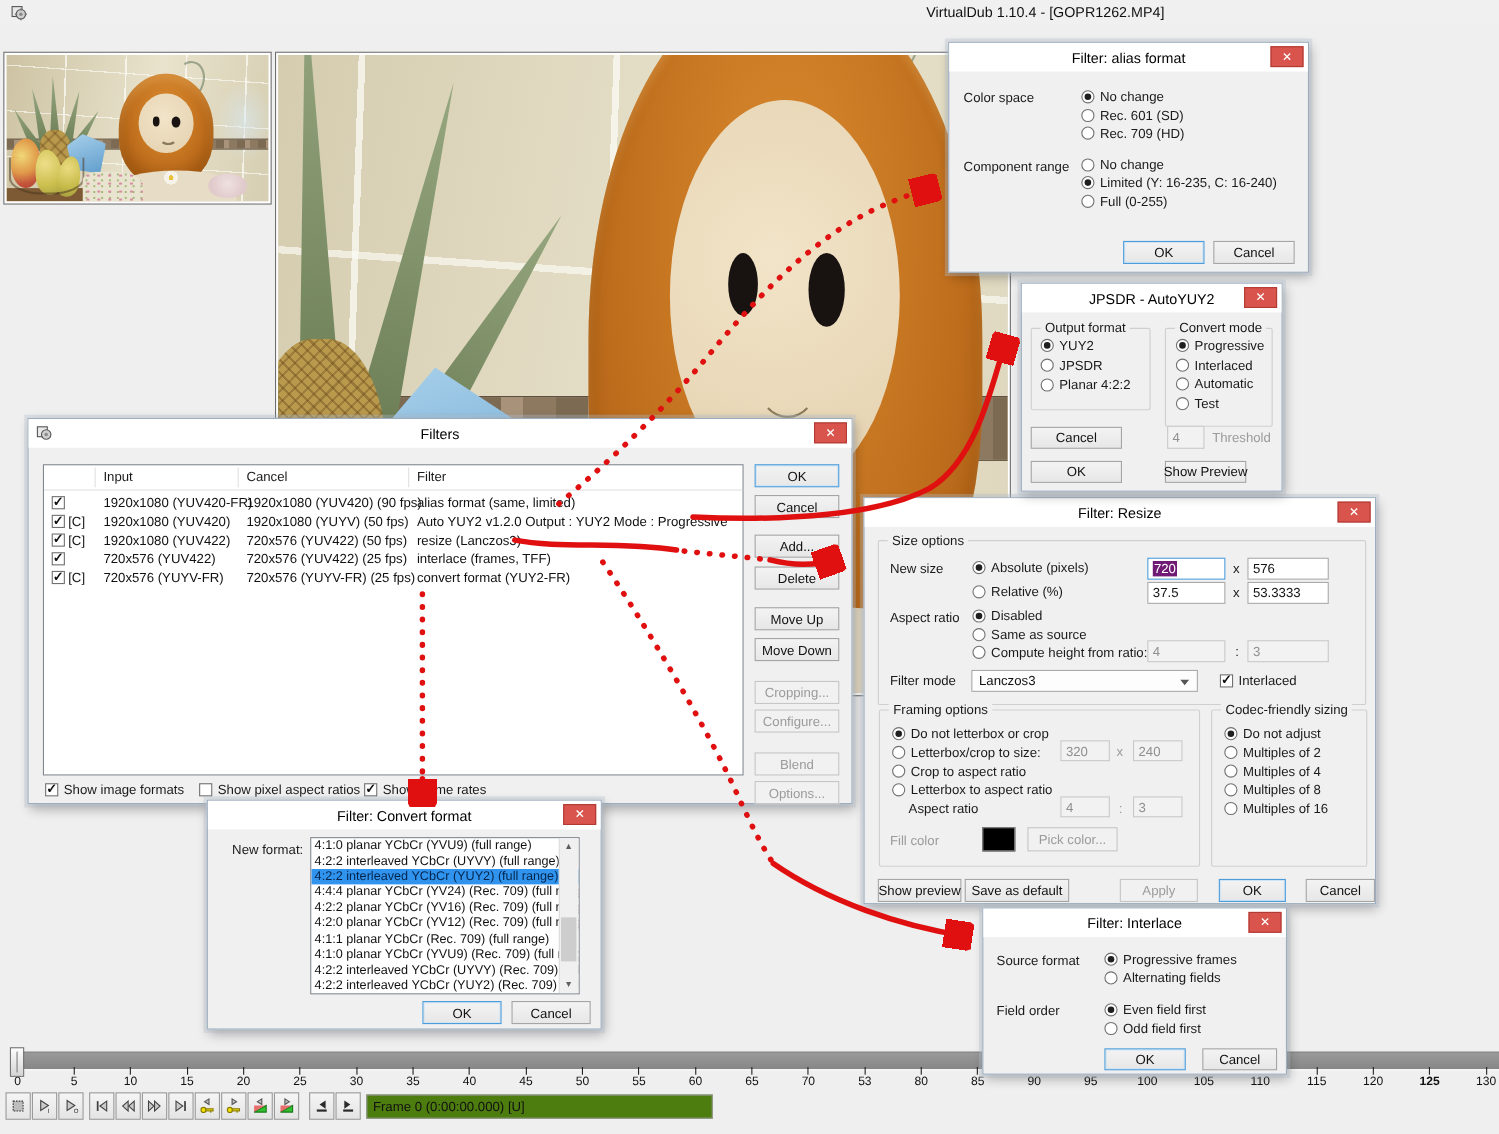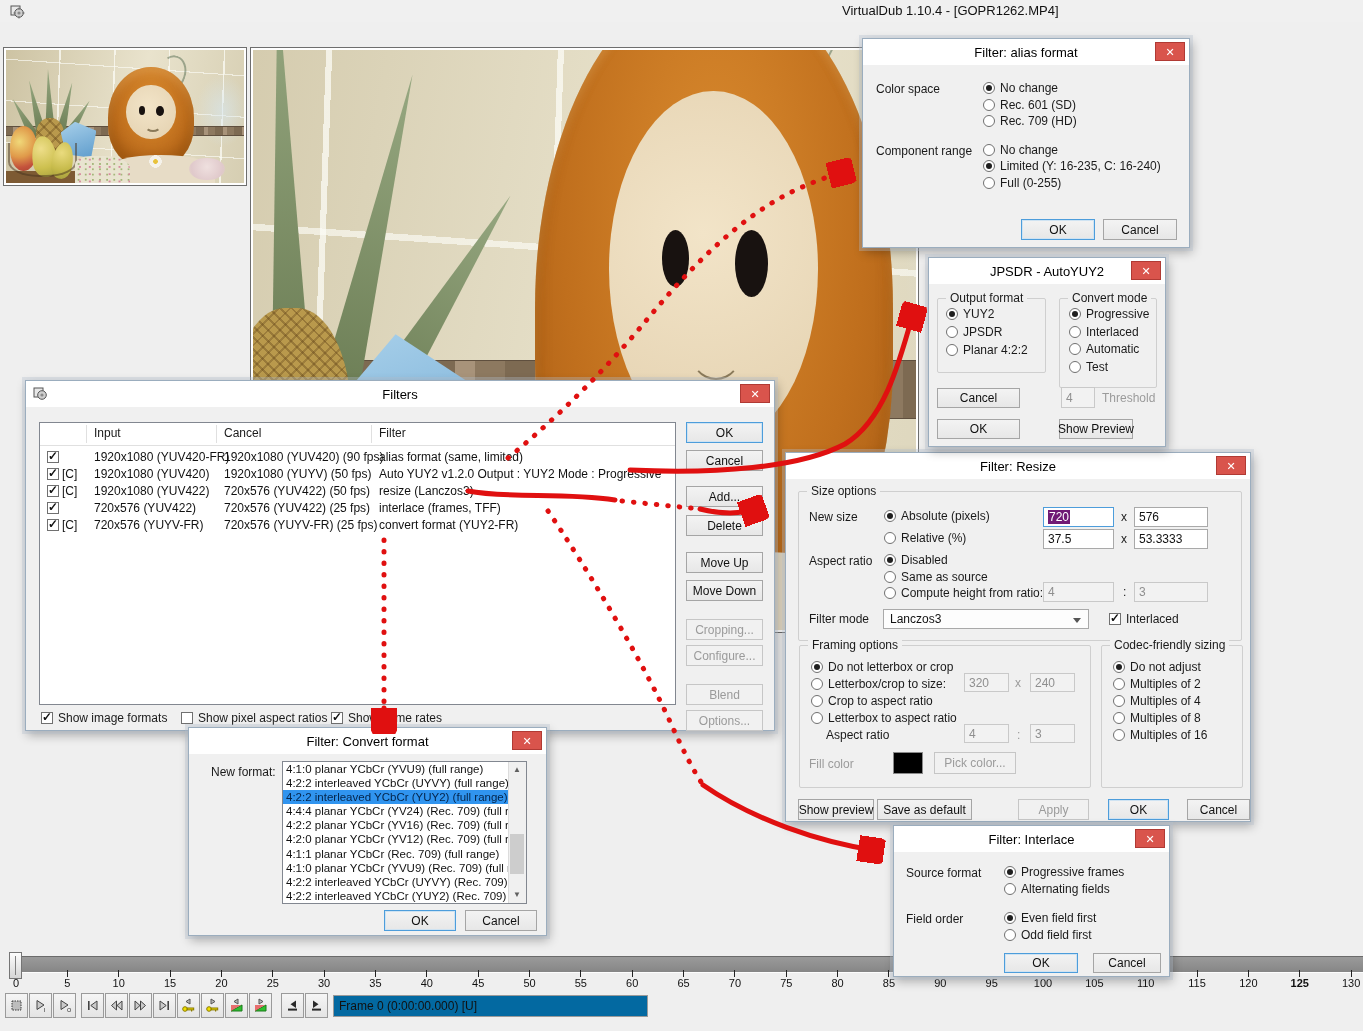--- a/index.html
+++ b/index.html
@@ -107,21 +107,21 @@
   .sthumb{position:absolute;left:1px;width:14px;top:72px;height:40px;background:#cdcdcd;}
 
   
   .track{position:absolute;left:10px;right:0;top:956px;height:15px;background:linear-gradient(#9a9a9a,#868686);border-top:1px solid #6b6b6b;border-bottom:1px solid #fdfdfd;z-index:2;}
   .thumbslider{position:absolute;left:9px;top:952px;width:13px;height:27px;background:linear-gradient(#fdfdfd,#d5d5d5);border:1px solid #757575;z-index:3;box-sizing:border-box;}
   .thumbslider::after{content:"";position:absolute;left:5px;top:3px;bottom:3px;width:1px;background:#808080;}
   .ruler{position:absolute;left:0;top:0;width:100%;height:100%;z-index:2;pointer-events:none;}
   .tick{position:absolute;top:970px;width:1px;height:7px;background:#222;}
   .ticklabel{position:absolute;top:977px;width:30px;text-align:center;font-size:11px;color:#111;}
   .toolbtn{position:absolute;top:993px;width:23px;height:25px;background:linear-gradient(#f5f5f5,#e4e4e4);border:1px solid #9a9a9a;display:flex;align-items:center;justify-content:center;z-index:2;box-sizing:border-box;}
-  .statusbox{position:absolute;left:333px;top:995px;width:315px;height:22px;border:1px solid #9a9a9a;background:#0369a1;font-size:12px;color:#111;display:flex;align-items:center;padding:0 5px;z-index:2;box-sizing:border-box;}
+  .statusbox{position:absolute;left:333px;top:995px;width:315px;height:22px;border:1px solid #9a9a9a;background:#4d7c0f;font-size:12px;color:#111;display:flex;align-items:center;padding:0 5px;z-index:2;box-sizing:border-box;}
 
   .anno{position:absolute;left:0;top:0;z-index:100;pointer-events:none;}
   .anno path{fill:none;stroke:#e01010;stroke-width:5px;}
   .anno .dot{stroke-dasharray:0.5 11;stroke-linecap:round;}
   .anno .sol{stroke-linecap:round;}
 </style>
 </head>
 <body>
 
 <div class="screen">
@@ -552,21 +552,21 @@
       <div class="ticklabel" style="left: 514.5px;">50</div>
       <div class="tick" style="left: 580.35px;"></div>
       <div class="ticklabel" style="left: 565.85px;">55</div>
       <div class="tick" style="left: 631.7px;"></div>
       <div class="ticklabel" style="left: 617.2px;">60</div>
       <div class="tick" style="left: 683.05px;"></div>
       <div class="ticklabel" style="left: 668.55px;">65</div>
       <div class="tick" style="left: 734.4px;"></div>
       <div class="ticklabel" style="left: 719.9px;">70</div>
       <div class="tick" style="left: 785.75px;"></div>
-      <div class="ticklabel" style="left: 771.25px;">75</div>
+      <div class="ticklabel" style="left: 771.25px;">53</div>
       <div class="tick" style="left: 837.1px;"></div>
       <div class="ticklabel" style="left: 822.6px;">80</div>
       <div class="tick" style="left: 888.45px;"></div>
       <div class="ticklabel" style="left: 873.95px;">85</div>
       <div class="tick" style="left: 939.8px;"></div>
       <div class="ticklabel" style="left: 925.3px;">90</div>
       <div class="tick" style="left: 991.15px;"></div>
       <div class="ticklabel" style="left: 976.65px;">95</div>
       <div class="tick" style="left: 1042.5px;"></div>
       <div class="ticklabel" style="left: 1028px;">100</div>

